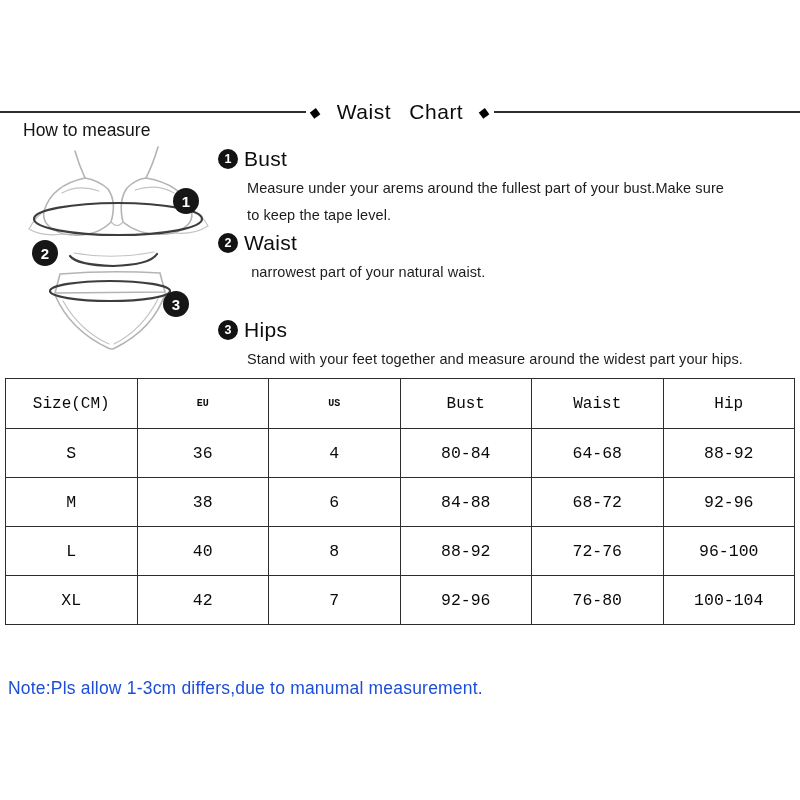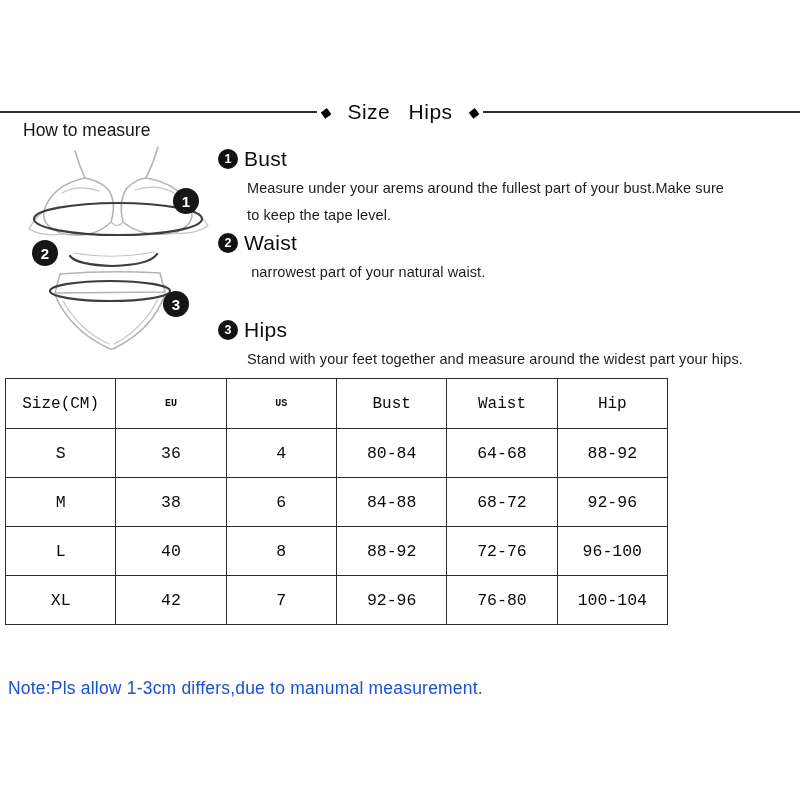--- a/index.html
+++ b/index.html
@@ -43,21 +43,21 @@
   }
   .sec-title { font-size:21px; font-weight:400; color:#0d0d0d; letter-spacing:0.3px; }
   .sec-desc { margin-left:29px; margin-top:3px; }
   .desc-line {
     font-size:14.5px; font-weight:400; color:#1c1c1c; line-height:27px; white-space:pre;
     letter-spacing:0.1px;
   }
 
   
   .size-table {
-    position:absolute; left:5px; top:378px; width:663px;
+    position:absolute; left:5px; top:378px; width:790px;
     border-collapse:collapse; table-layout:fixed; text-align:center;
     font-family:"Liberation Mono","DejaVu Sans Mono",monospace; color:#0a0a0a;
   }
   .size-table th, .size-table td { border:1.5px solid #2c2c2c; font-weight:400; }
   .size-table th { height:50px; font-size:16px; }
   .size-table th.small-head { font-size:10px; font-weight:bold; }
   .size-table td { height:49px; font-size:16.5px; }
 
   
   .note {
@@ -66,21 +66,21 @@
   }
 </style>
 </head>
 <body>
 
 <div class="page">
 
   <div class="title-row">
     <div class="rule"></div>
     <span class="diamond">◆</span>
-    <span class="page-title">Size Hips</span>
+    <span class="page-title">Waist Chart</span>
     <span class="diamond">◆</span>
     <div class="rule"></div>
   </div>
 
   <div class="how-to">How to measure</div>
 
   <svg class="figure" width="202" height="218" viewBox="0 0 202 218">
 
     <path class="soft" d="M57,8 Q61,22 67,35"></path>
     <path class="soft" d="M140,4 Q135,21 128,35"></path>

